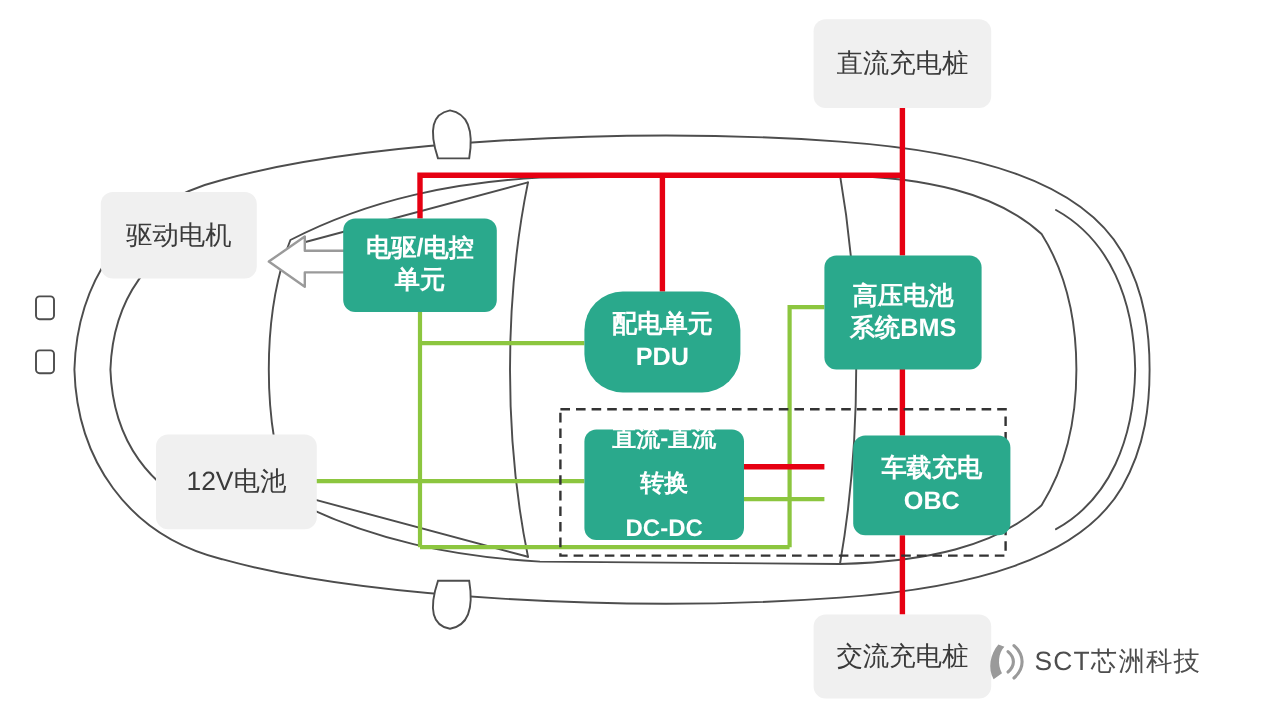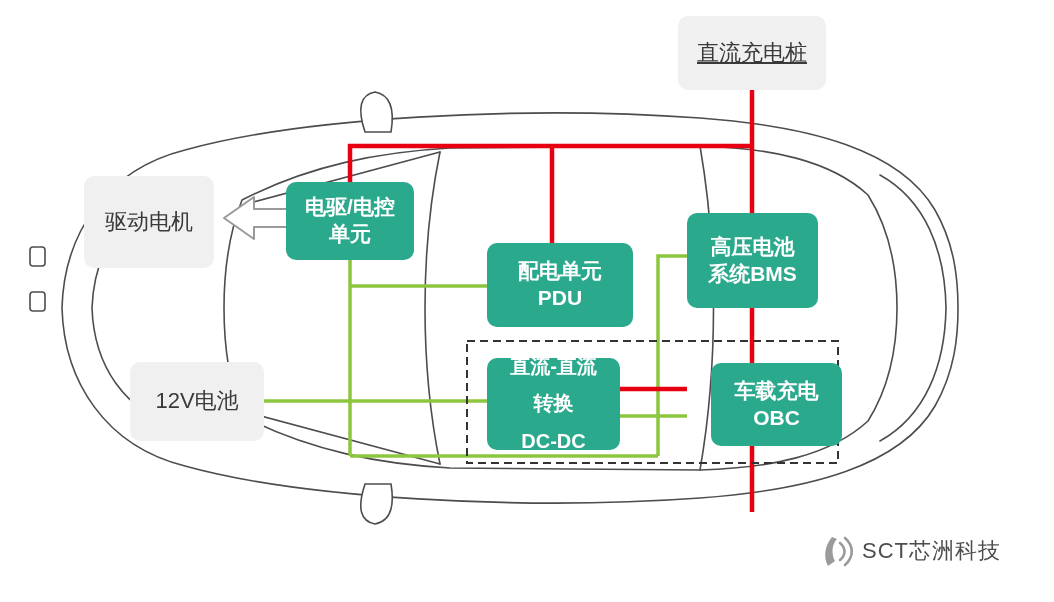--- a/index.html
+++ b/index.html
@@ -73,34 +73,34 @@
       <path class="hv" d="M350 182 V146 H752"></path>
       <path class="hv" d="M552 146 V243"></path>
       <path class="hv" d="M620 389 H687"></path>
     </g>
 
     <rect class="dashed" x="467" y="341" width="371" height="122"></rect>
 
     <polygon class="block-arrow" points="224,218 254,197 254,209 288,209 288,227 254,227 254,239"></polygon>
   </svg>
 
-  <div class="node gray" style="left:678px;top:16px;width:148px;height:74px;text-decoration:underline;">
+  <div class="node gray" style="left:678px;top:16px;width:148px;height:74px;">
     <span>直流充电桩</span>
   </div>
 
-  <div class="node gray" style="left:84px;top:176px;width:130px;height:92px;">
+  <div class="node gray" style="left:84px;top:160px;width:130px;height:72px;">
     <span>驱动电机</span>
   </div>
 
   <div class="node green" style="left:286px;top:182px;width:128px;height:78px;">
     <span>电驱/电控</span>
     <span>单元</span>
   </div>
 
-  <div class="node green" style="left:487px;top:243px;width:146px;height:84px;">
+  <div class="node green" style="left:487px;top:243px;width:130px;height:84px;border-radius:32px;">
     <span>配电单元</span>
     <span>PDU</span>
   </div>
 
   <div class="node green" style="left:687px;top:213px;width:131px;height:95px;">
     <span>高压电池</span>
     <span>系统BMS</span>
   </div>
 
   <div class="node green small-font" style="left:487px;top:358px;width:133px;height:92px;gap:12px;">
@@ -111,20 +111,23 @@
 
   <div class="node green" style="left:687px;top:363px;width:131px;height:83px;margin-left:24px;">
     <span>车载充电</span>
     <span>OBC</span>
   </div>
 
   <div class="node gray" style="left:130px;top:362px;width:134px;height:79px;">
     <span>12V电池</span>
   </div>
 
+  <div class="node gray" style="left:678px;top:512px;width:148px;height:70px;">
+    <span>交流充电桩</span>
+  </div>
 
   <div class="watermark">
     <svg width="36" height="44" viewBox="0 0 36 44">
       <path d="M14 8 C7 16 5 28 10 37 L17 32 C13 25 14 15 19 10 Z" fill="#9a9a9a"></path>
       <path d="M22 14 C28 19 28 26 22 31" stroke="#9a9a9a" stroke-width="2.6" fill="none" stroke-linecap="round"></path>
       <path d="M27 9 C36 17 36 28 27 36" stroke="#9a9a9a" stroke-width="2.6" fill="none" stroke-linecap="round"></path>
     </svg>
     <span class="wm-text">SCT芯洲科技</span>
   </div>
 

